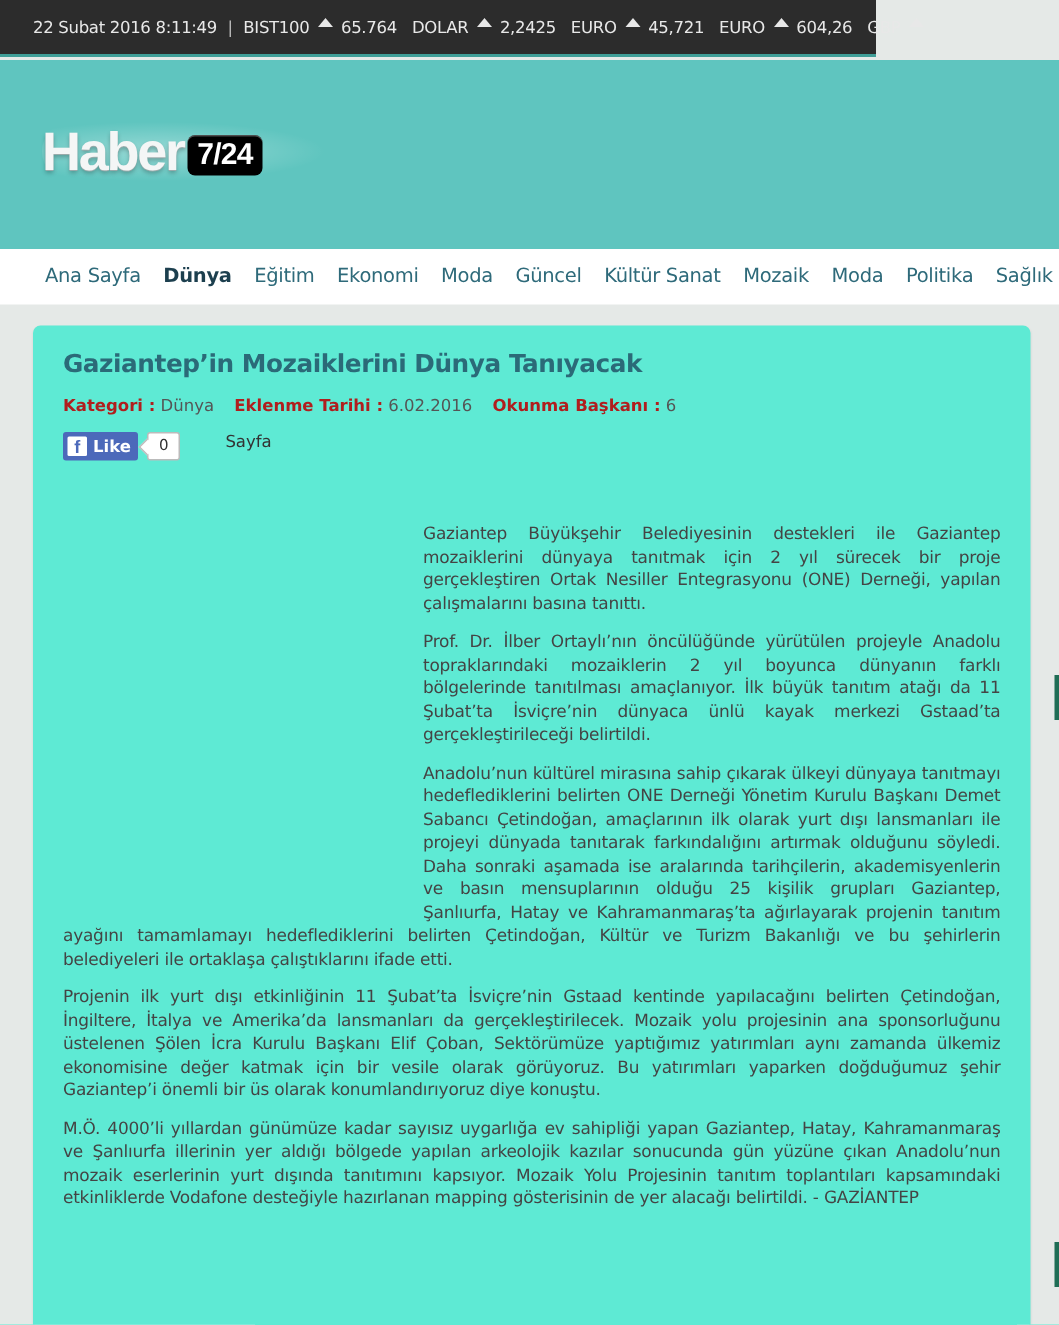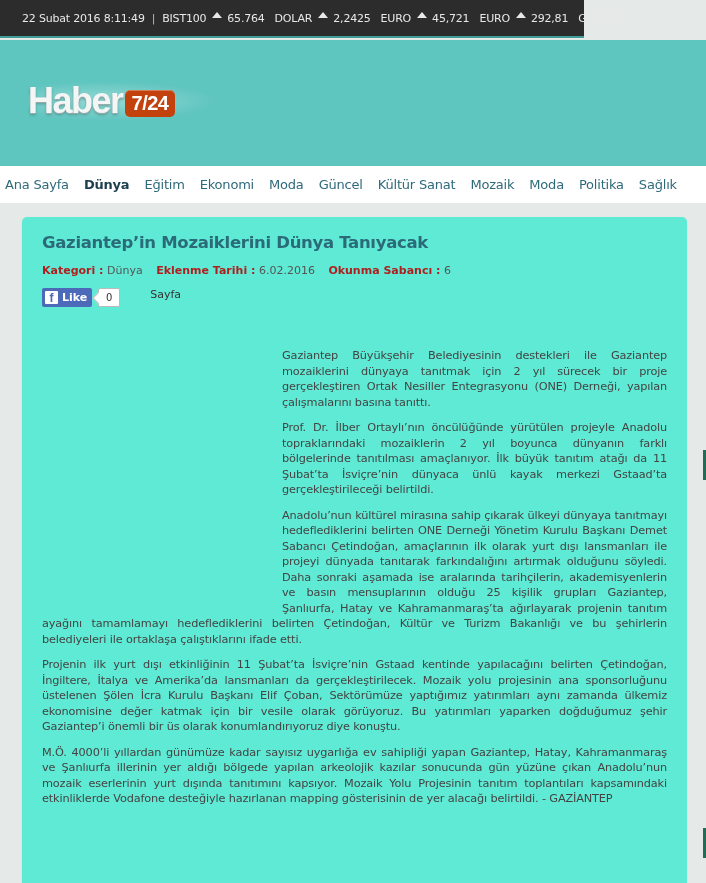--- a/index.html
+++ b/index.html
@@ -37,27 +37,27 @@
     border-radius: 20px;
     background: radial-gradient(ellipse at 40% 50%, rgba(255,255,255,0.35), rgba(255,255,255,0) 70%);
   }
   .logo-word {
     position: relative; font-family: "Liberation Sans", sans-serif; font-weight: bold;
     font-size: 36px; color: #f4f6f6; letter-spacing: -1.5px;
     text-shadow: 0 1px 0 #9aa, 0 2px 3px rgba(0,0,0,0.25);
   }
   .logo-badge {
     position: relative; margin-left: 2px; margin-top: 4px;
-    background: #c2410c; color: #fff; font-family: "Liberation Sans", sans-serif;
+    background: #000000; color: #fff; font-family: "Liberation Sans", sans-serif;
     font-weight: bold; font-size: 20px; padding: 2px 7px; border-radius: 5px;
     letter-spacing: -0.5px; box-shadow: inset 0 1px 0 rgba(255,255,255,0.3);
   }
   .nav {
     position: absolute; left: 0; top: 166px; width: 706px; height: 37px;
-    background: #fff; display: flex; align-items: center; padding-left: 5px;
+    background: #fff; display: flex; align-items: center; padding-left: 30px;
     white-space: nowrap; overflow: hidden;
   }
   .nav a {
     font-size: 13px; color: #2e6a7a; text-decoration: none; margin-right: 15px;
     letter-spacing: -0.2px;
   }
   .nav a.active { font-weight: bold; color: #1c3f4e; }
   .card {
     position: absolute; left: 22px; top: 217px; width: 665px; height: 808px;
     background: #5eead4; border-radius: 5px;
@@ -124,21 +124,21 @@
     <span>2,2425</span>
   </span>
   <span class="item">
     <span>EURO</span>
     <span class="tri"></span>
     <span>45,721</span>
   </span>
   <span class="item">
     <span>EURO</span>
     <span class="tri"></span>
-    <span>292,81</span>
+    <span>604,26</span>
   </span>
   <span class="item">
     <span>GBP</span>
     <span class="tri"></span>
   </span>
 </div>
 
 <div class="header">
   <div class="logo">
     <div class="logo-glow"></div>
@@ -171,21 +171,21 @@
   <div class="meta">
     <span class="grp">
       <span class="lbl">Kategori :</span>
       <span>Dünya</span>
     </span>
     <span class="grp">
       <span class="lbl">Eklenme Tarihi :</span>
       <span>6.02.2016</span>
     </span>
     <span class="grp">
-      <span class="lbl">Okunma Sabancı :</span>
+      <span class="lbl">Okunma Başkanı :</span>
       <span>6</span>
     </span>
   </div>
 
   <div class="social">
     <span class="fb-like">
       <span class="fb-f">f</span>
       <span>Like</span>
     </span>
     <span class="fb-count">0</span>

